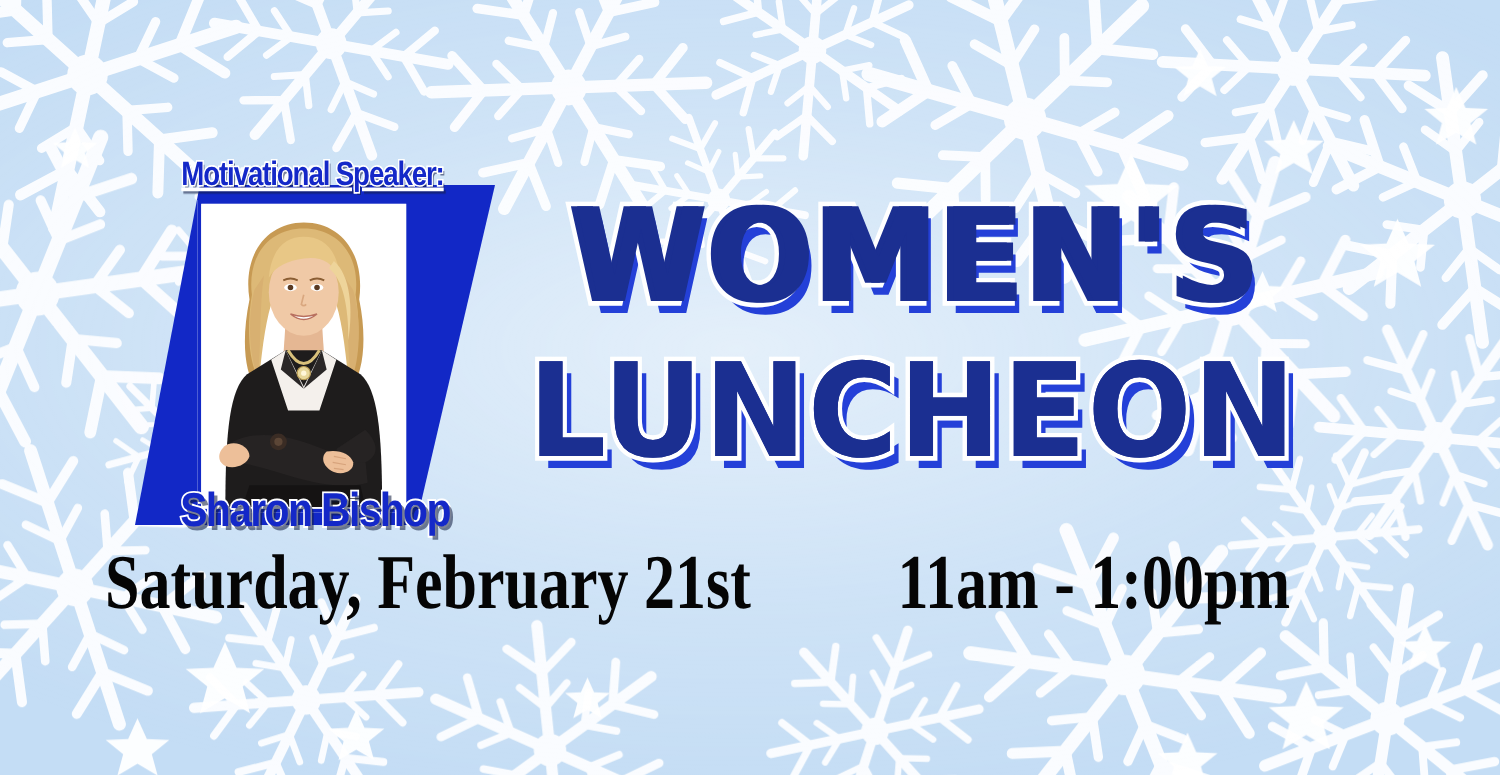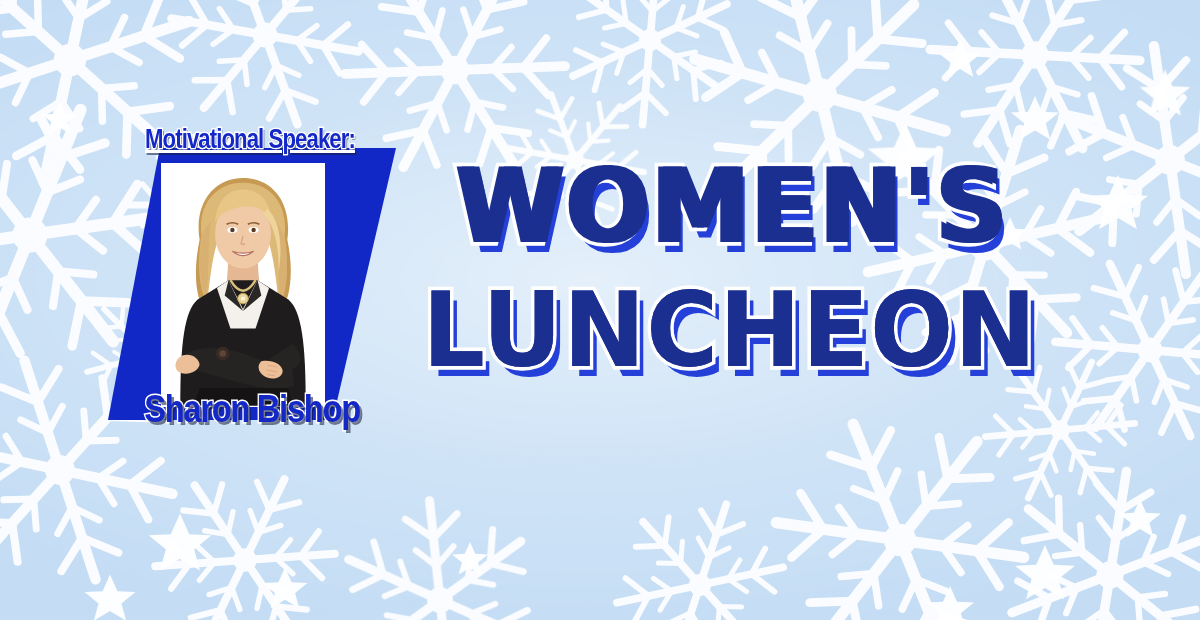--- a/index.html
+++ b/index.html
@@ -327,14 +327,18 @@
       <span class="fill">WOMEN'S</span>
     </div>
 
     <div class="title-line t2">
       <span class="shadow">LUNCHEON</span>
       <span class="outline">LUNCHEON</span>
       <span class="fill">LUNCHEON</span>
     </div>
   </div>
 
+  <div id="info-row">
+    <div class="info-text info-date">Saturday, February 21st</div>
+    <div class="info-text info-time">11am - 1:00pm</div>
+  </div>
 
 </div>
 
 </body></html>

